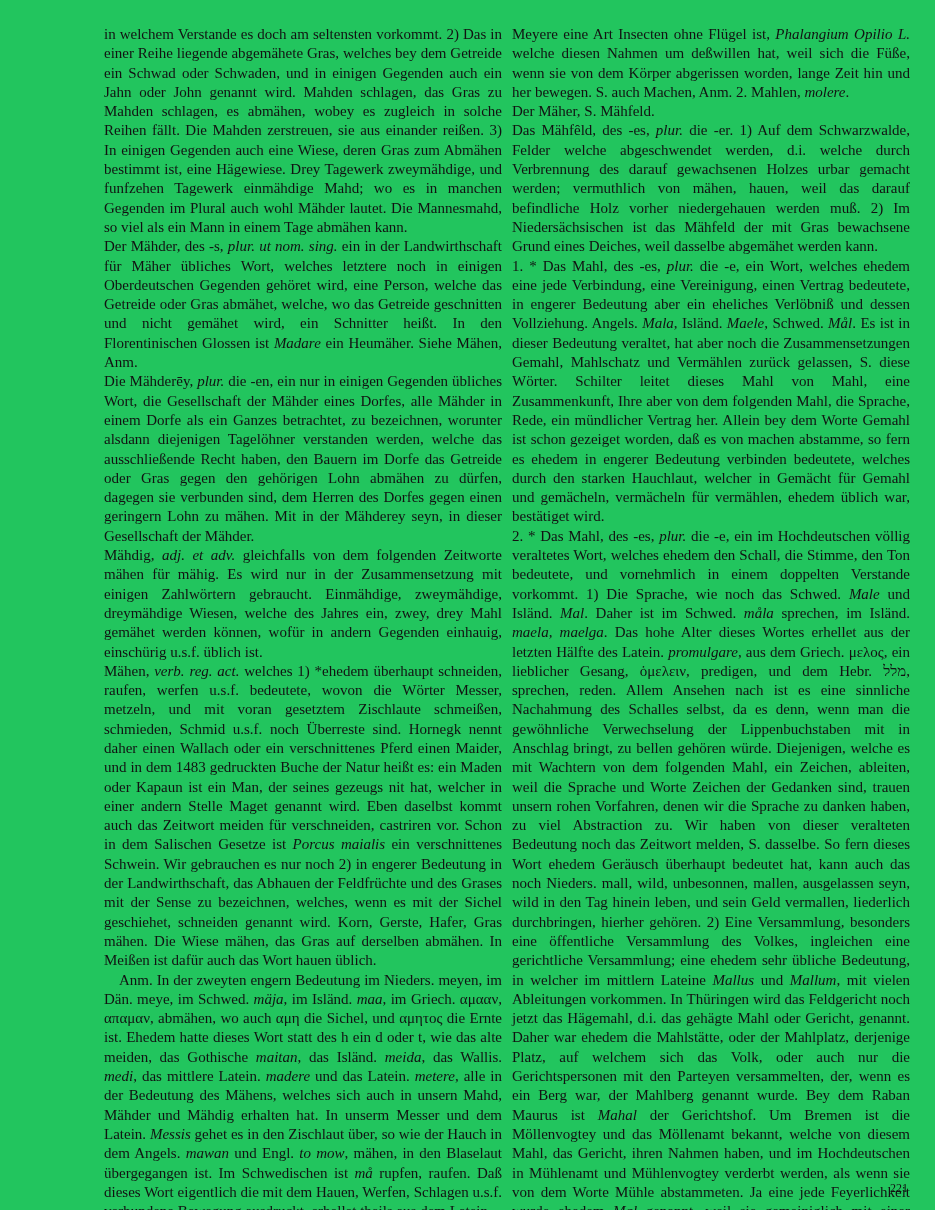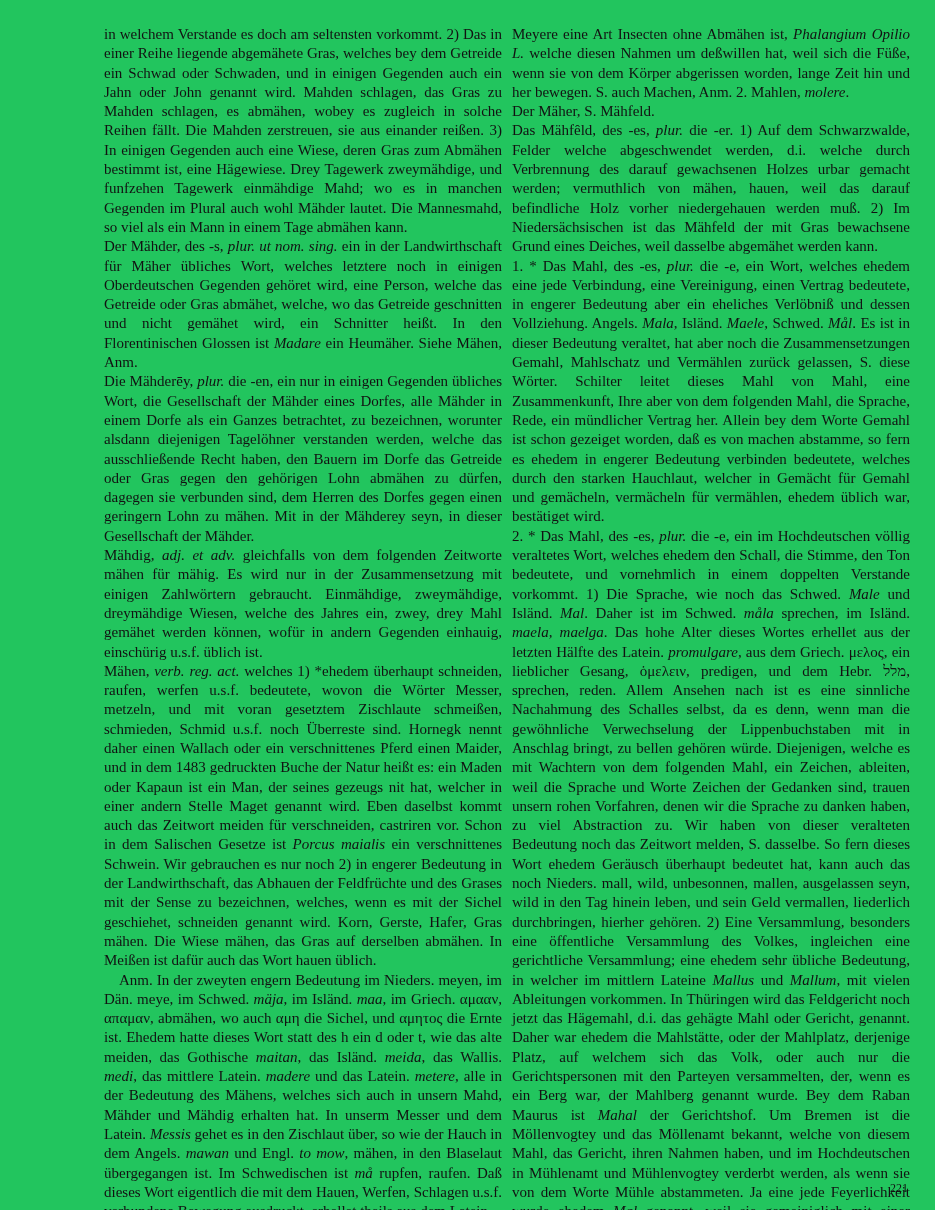--- a/index.html
+++ b/index.html
@@ -56,21 +56,21 @@
   <div class="text-block">
     <div class="col">
         <p><span>in welchem Verstande es doch am seltensten vorkommt. 2) Das in einer Reihe liegende abgemähete Gras, welches bey dem Getreide ein Schwad oder Schwaden, und in einigen Gegenden auch ein Jahn oder John genannt wird. Mahden schlagen, das Gras zu Mahden schlagen, es abmähen, wobey es zugleich in solche Reihen fällt. Die Mahden zerstreuen, sie aus einander reißen. 3) In einigen Gegenden auch eine Wiese, deren Gras zum Abmähen bestimmt ist, eine Hägewiese. Drey Tagewerk zweymähdige, und funfzehen Tagewerk einmähdige Mahd; wo es in manchen Gegenden im Plural auch wohl Mähder lautet. Die Mannesmahd, so viel als ein Mann in einem Tage abmähen kann.</span></p>
         <p><b>Der Mähder</b><span>, des -s, </span><i>plur. ut nom. sing.</i><span> ein in der Landwirthschaft für Mäher übliches Wort, welches letztere noch in einigen Oberdeutschen Gegenden gehöret wird, eine Person, welche das Getreide oder Gras abmähet, welche, wo das Getreide geschnitten und nicht gemähet wird, ein Schnitter heißt. In den Florentinischen Glossen ist </span><i>Madare</i><span> ein Heumäher. Siehe Mähen, Anm.</span></p>
         <p><b>Die Mähderēy</b><span>, </span><i>plur.</i><span> die -en, ein nur in einigen Gegenden übliches Wort, die Gesellschaft der Mähder eines Dorfes, alle Mähder in einem Dorfe als ein Ganzes betrachtet, zu bezeichnen, worunter alsdann diejenigen Tagelöhner verstanden werden, welche das ausschließende Recht haben, den Bauern im Dorfe das Getreide oder Gras gegen den gehörigen Lohn abmähen zu dürfen, dagegen sie verbunden sind, dem Herren des Dorfes gegen einen geringern Lohn zu mähen. Mit in der Mähderey seyn, in dieser Gesellschaft der Mähder.</span></p>
         <p><b>Mähdig</b><span>, </span><i>adj. et adv.</i><span> gleichfalls von dem folgenden Zeitworte mähen für mähig. Es wird nur in der Zusammensetzung mit einigen Zahlwörtern gebraucht. Einmähdige, zweymähdige, dreymähdige Wiesen, welche des Jahres ein, zwey, drey Mahl gemähet werden können, wofür in andern Gegenden einhauig, einschürig u.s.f. üblich ist.</span></p>
         <p><b>Mähen</b><span>, </span><i>verb. reg. act.</i><span> welches 1) *ehedem überhaupt schneiden, raufen, werfen u.s.f. bedeutete, wovon die Wörter Messer, metzeln, und mit voran gesetztem Zischlaute schmeißen, schmieden, Schmid u.s.f. noch Überreste sind. Hornegk nennt daher einen Wallach oder ein verschnittenes Pferd einen Maider, und in dem 1483 gedruckten Buche der Natur heißt es: ein Maden oder Kapaun ist ein Man, der seines gezeugs nit hat, welcher in einer andern Stelle Maget genannt wird. Eben daselbst kommt auch das Zeitwort meiden für verschneiden, castriren vor. Schon in dem Salischen Gesetze ist </span><i>Porcus maialis</i><span> ein verschnittenes Schwein. Wir gebrauchen es nur noch 2) in engerer Bedeutung in der Landwirthschaft, das Abhauen der Feldfrüchte und des Grases mit der Sense zu bezeichnen, welches, wenn es mit der Sichel geschiehet, schneiden genannt wird. Korn, Gerste, Hafer, Gras mähen. Die Wiese mähen, das Gras auf derselben abmähen. In Meißen ist dafür auch das Wort hauen üblich.</span></p>
         <p class="indent"><span>Anm. In der zweyten engern Bedeutung im Nieders. meyen, im Dän. meye, im Schwed. </span><i>mäja</i><span>, im Isländ. </span><i>maa</i><span>, im Griech. αμααν, απαμαν, abmähen, wo auch αμη die Sichel, und αμητος die Ernte ist. Ehedem hatte dieses Wort statt des h ein d oder t, wie das alte meiden, das Gothische </span><i>maitan</i><span>, das Isländ. </span><i>meida</i><span>, das Wallis. </span><i>medi</i><span>, das mittlere Latein. </span><i>madere</i><span> und das Latein. </span><i>metere</i><span>, alle in der Bedeutung des Mähens, welches sich auch in unsern Mahd, Mähder und Mähdig erhalten hat. In unserm Messer und dem Latein. </span><i>Messis</i><span> gehet es in den Zischlaut über, so wie der Hauch in dem Angels. </span><i>mawan</i><span> und Engl. </span><i>to mow</i><span>, mähen, in den Blaselaut übergegangen ist. Im Schwedischen ist </span><i>må</i><span> rupfen, raufen. Daß dieses Wort eigentlich die mit dem Hauen, Werfen, Schlagen u.s.f. verbundene Bewegung ausdruckt, erhellet theils aus dem Latein. </span></p>
       </div>
     <div class="col">
-        <p><span>Meyere eine Art Insecten ohne Abmähen ist, </span><i>Phalangium Opilio L.</i><span> welche diesen Nahmen um deßwillen hat, weil sich die Füße, wenn sie von dem Körper abgerissen worden, lange Zeit hin und her bewegen. S. auch Machen, Anm. 2. Mahlen, </span><i>molere</i><span>.</span></p>
+        <p><span>Meyere eine Art Insecten ohne Flügel ist, </span><i>Phalangium Opilio L.</i><span> welche diesen Nahmen um deßwillen hat, weil sich die Füße, wenn sie von dem Körper abgerissen worden, lange Zeit hin und her bewegen. S. auch Machen, Anm. 2. Mahlen, </span><i>molere</i><span>.</span></p>
         <p><b>Der Mäher</b><span>, S. Mähfeld.</span></p>
         <p><b>Das Mähfêld</b><span>, des -es, </span><i>plur.</i><span> die -er. 1) Auf dem Schwarzwalde, Felder welche abgeschwendet werden, d.i. welche durch Verbrennung des darauf gewachsenen Holzes urbar gemacht werden; vermuthlich von mähen, hauen, weil das darauf befindliche Holz vorher niedergehauen werden muß. 2) Im Niedersächsischen ist das Mähfeld der mit Gras bewachsene Grund eines Deiches, weil dasselbe abgemähet werden kann.</span></p>
         <p><span>1. * </span><b>Das Mahl</b><span>, des -es, </span><i>plur.</i><span> die -e, ein Wort, welches ehedem eine jede Verbindung, eine Vereinigung, einen Vertrag bedeutete, in engerer Bedeutung aber ein eheliches Verlöbniß und dessen Vollziehung. Angels. </span><i>Mala</i><span>, Isländ. </span><i>Maele</i><span>, Schwed. </span><i>Mål</i><span>. Es ist in dieser Bedeutung veraltet, hat aber noch die Zusammensetzungen Gemahl, Mahlschatz und Vermählen zurück gelassen, S. diese Wörter. Schilter leitet dieses Mahl von Mahl, eine Zusammenkunft, Ihre aber von dem folgenden Mahl, die Sprache, Rede, ein mündlicher Vertrag her. Allein bey dem Worte Gemahl ist schon gezeiget worden, daß es von machen abstamme, so fern es ehedem in engerer Bedeutung verbinden bedeutete, welches durch den starken Hauchlaut, welcher in Gemächt für Gemahl und gemächeln, vermächeln für vermählen, ehedem üblich war, bestätiget wird.</span></p>
         <p><span>2. * </span><b>Das Mahl</b><span>, des -es, </span><i>plur.</i><span> die -e, ein im Hochdeutschen völlig veraltetes Wort, welches ehedem den Schall, die Stimme, den Ton bedeutete, und vornehmlich in einem doppelten Verstande vorkommt. 1) Die Sprache, wie noch das Schwed. </span><i>Male</i><span> und Isländ. </span><i>Mal</i><span>. Daher ist im Schwed. </span><i>måla</i><span> sprechen, im Isländ. </span><i>maela, maelga</i><span>. Das hohe Alter dieses Wortes erhellet aus der letzten Hälfte des Latein. </span><i>promulgare</i><span>, aus dem Griech. μελος, ein lieblicher Gesang, ὁμελειν, predigen, und dem Hebr. מלל, sprechen, reden. Allem Ansehen nach ist es eine sinnliche Nachahmung des Schalles selbst, da es denn, wenn man die gewöhnliche Verwechselung der Lippenbuchstaben mit in Anschlag bringt, zu bellen gehören würde. Diejenigen, welche es mit Wachtern von dem folgenden Mahl, ein Zeichen, ableiten, weil die Sprache und Worte Zeichen der Gedanken sind, trauen unsern rohen Vorfahren, denen wir die Sprache zu danken haben, zu viel Abstraction zu. Wir haben von dieser veralteten Bedeutung noch das Zeitwort melden, S. dasselbe. So fern dieses Wort ehedem Geräusch überhaupt bedeutet hat, kann auch das noch Nieders. mall, wild, unbesonnen, mallen, ausgelassen seyn, wild in den Tag hinein leben, und sein Geld vermallen, liederlich durchbringen, hierher gehören. 2) Eine Versammlung, besonders eine öffentliche Versammlung des Volkes, ingleichen eine gerichtliche Versammlung; eine ehedem sehr übliche Bedeutung, in welcher im mittlern Lateine </span><i>Mallus</i><span> und </span><i>Mallum</i><span>, mit vielen Ableitungen vorkommen. In Thüringen wird das Feldgericht noch jetzt das Hägemahl, d.i. das gehägte Mahl oder Gericht, genannt. Daher war ehedem die Mahlstätte, oder der Mahlplatz, derjenige Platz, auf welchem sich das Volk, oder auch nur die Gerichtspersonen mit den Parteyen versammelten, der, wenn es ein Berg war, der Mahlberg genannt wurde. Bey dem Raban Maurus ist </span><i>Mahal</i><span> der Gerichtshof. Um Bremen ist die Möllenvogtey und das Möllenamt bekannt, welche von diesem Mahl, das Gericht, ihren Nahmen haben, und im Hochdeutschen in Mühlenamt und Mühlenvogtey verderbt werden, als wenn sie von dem Worte Mühle abstammeten. Ja eine jede Feyerlichkeit wurde ehedem </span><i>Mal</i><span> genannt, weil sie gemeiniglich mit einer Versammlung mehrerer Menschen verbunden ist.</span></p>
       </div>
   </div>
   <div class="page-number">221</div>
 </div>
 
 </body></html>

